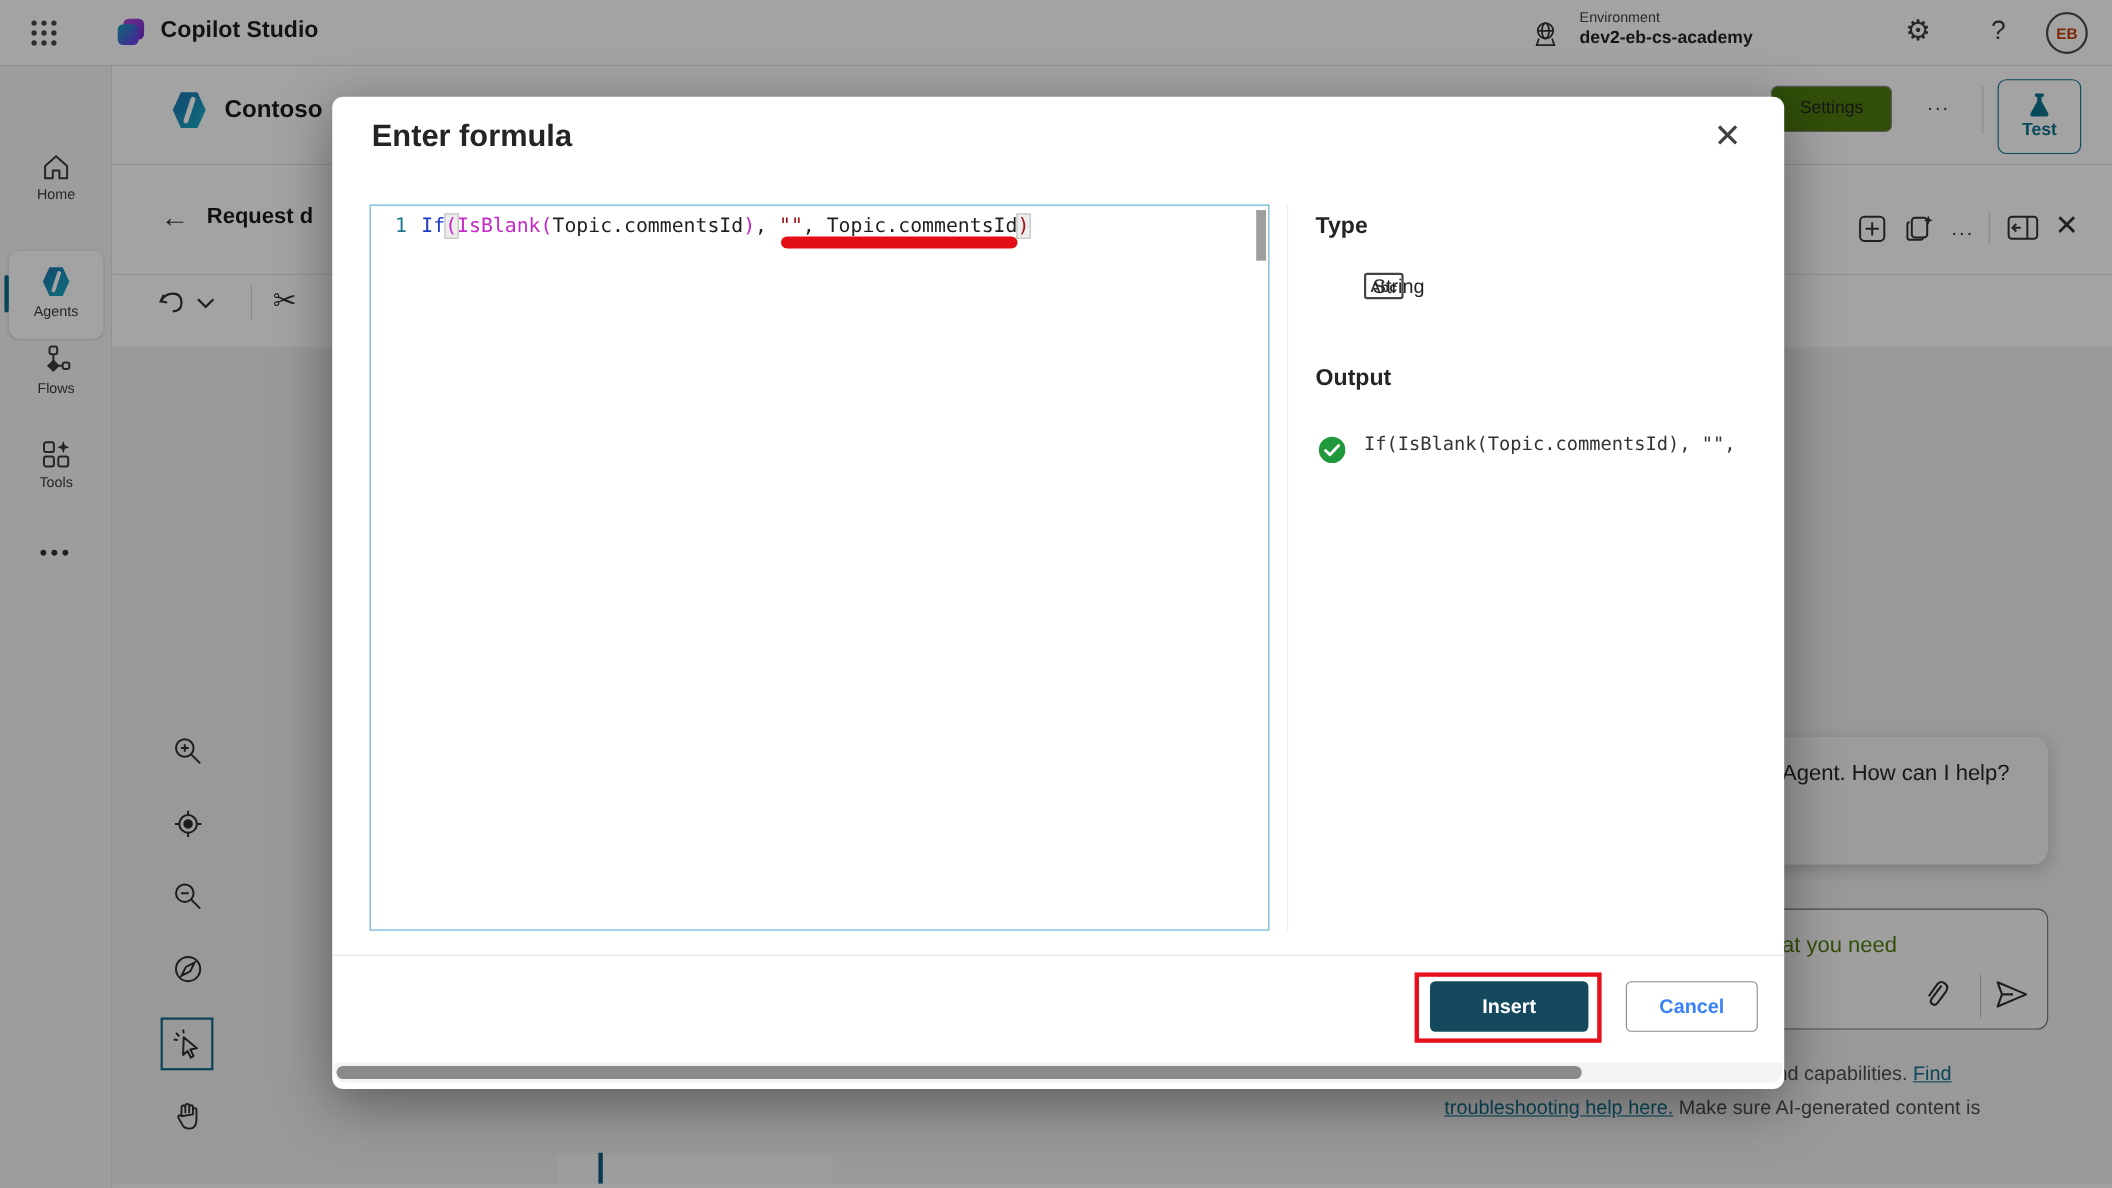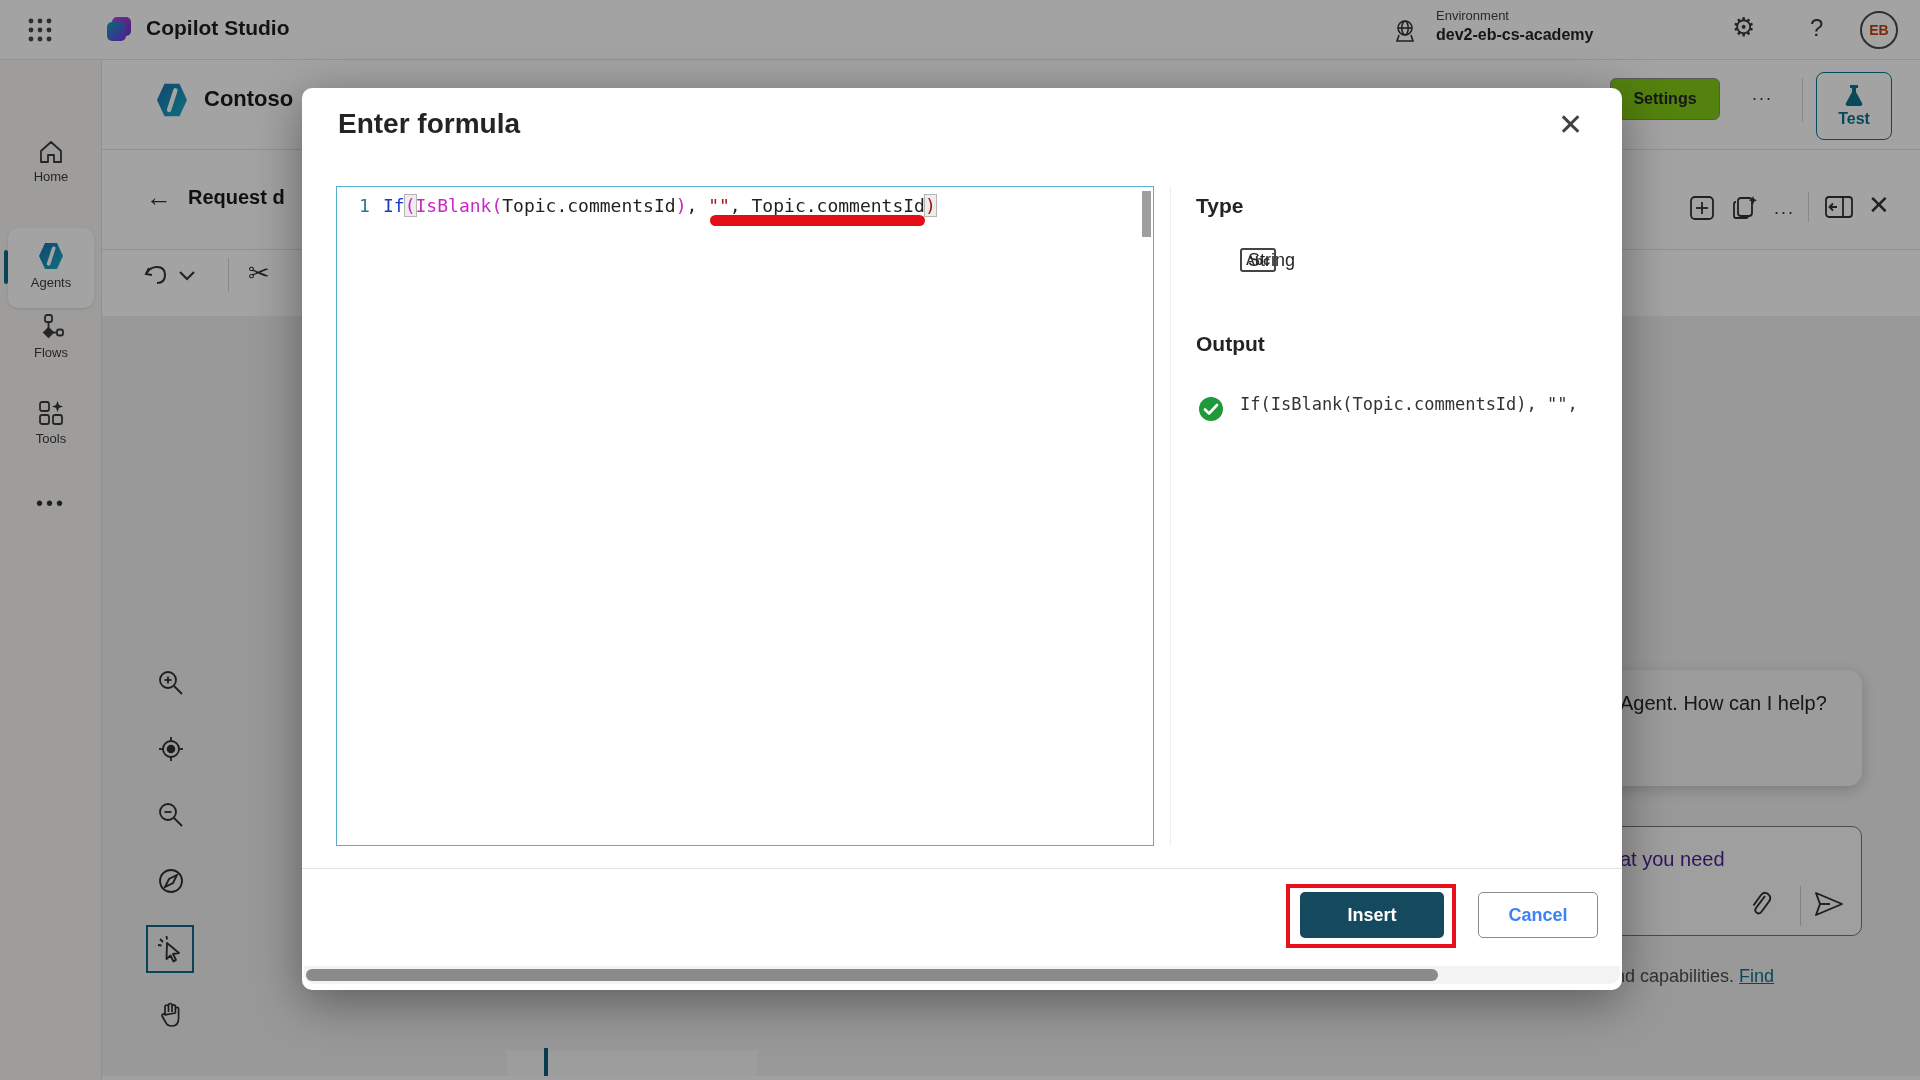--- a/index.html
+++ b/index.html
@@ -27,21 +27,21 @@
   .rail-icon{display:block;margin:0 auto 3px auto;}
   #agents-card{left:8px;top:168px;width:86px;height:80px;background:#ffffff;border-radius:10px;
                box-shadow:0 1px 3px rgba(0,0,0,.12);}
   #agents-indicator{left:4px;top:190px;width:4px;height:34px;background:#0e6a8b;border-radius:3px;}
 
   
   #bg-content{left:102px;top:60px;right:0;bottom:0;z-index:1;}
   #agent-row{position:absolute;left:0;top:0;width:1818px;height:90px;background:#ffffff;border-bottom:1px solid #e3e3e3;}
   #agent-logo{position:absolute;left:50px;top:20px;width:40px;height:40px;}
   #agent-name{position:absolute;left:102px;top:26px;font-size:22px;font-weight:700;color:#1c1c1c;}
-  .pill-btn{position:absolute;border:1px solid #8a8a8a;border-radius:6px;background:#84cc16;font-size:16px;font-weight:700;color:#242424;display:flex;align-items:center;justify-content:center;}
+  .pill-btn{position:absolute;border:1px solid #8a8a8a;border-radius:6px;background:#4d7c0f;font-size:16px;font-weight:400;color:#242424;display:flex;align-items:center;justify-content:center;}
   #settings-btn{left:1508px;top:18px;width:110px;height:42px;}
   #agent-more{position:absolute;left:1650px;top:24px;font-size:18px;letter-spacing:2px;color:#333;}
   #agent-div{position:absolute;left:1700px;top:18px;width:1px;height:44px;background:#d7d7d7;}
   #test-btn{position:absolute;left:1714px;top:12px;width:76px;height:68px;border:1.5px solid #0e7391;border-radius:8px;background:#fff;
             display:flex;flex-direction:column;align-items:center;justify-content:center;gap:2px;color:#0e7391;font-size:16px;font-weight:600;}
   #topic-row{position:absolute;left:0;top:90px;width:1818px;height:100px;background:#fff;border-bottom:1px solid #e3e3e3;}
   #back-arrow{position:absolute;left:44px;top:32px;font-size:26px;color:#333;}
   #topic-title{position:absolute;left:86px;top:36px;font-size:20px;font-weight:700;color:#1c1c1c;white-space:nowrap;}
   .mini-icon{position:absolute;top:44px;}
   #toolbar-row{position:absolute;left:0;top:190px;width:1818px;height:66px;background:#fff;}
@@ -51,21 +51,21 @@
 
   
   .ctool{position:absolute;left:152px;width:38px;height:38px;display:flex;align-items:center;justify-content:center;z-index:1;}
   #tool-select-box{position:absolute;left:146px;top:925px;width:48px;height:48px;border:2.5px solid #0f6a8a;z-index:1;}
 
   
   #chat-bubble{position:absolute;left:1450px;top:670px;width:412px;height:116px;background:#f4f4f4;border-radius:14px;
                box-shadow:0 4px 14px rgba(0,0,0,.18);z-index:1;}
   #chat-bubble-text{position:absolute;left:1620px;top:692px;font-size:20px;color:#242424;white-space:nowrap;z-index:1;}
   #chat-input{position:absolute;left:1500px;top:826px;width:362px;height:110px;border:1px solid #767676;border-radius:10px;background:#f9f9f9;z-index:1;}
-  #chat-placeholder{position:absolute;left:1620px;top:848px;font-size:20px;color:#4c1d95;white-space:nowrap;z-index:1;}
+  #chat-placeholder{position:absolute;left:1620px;top:848px;font-size:20px;color:#4d7c0f;white-space:nowrap;z-index:1;}
   #clip-icon{position:absolute;left:1744px;top:888px;z-index:1;}
   #chat-div{position:absolute;left:1800px;top:886px;width:1px;height:40px;background:#c9c9c9;z-index:1;}
   #send-icon{position:absolute;left:1812px;top:888px;z-index:1;}
   .disc{position:absolute;font-size:18px;color:#4e4e4e;white-space:nowrap;z-index:1;}
   #disc1{left:1572px;top:966px;}
   #disc2{left:1313px;top:997px;}
   #disc3{left:1313px;top:1028px;}
   .disc a{color:#11708c;text-decoration:underline;cursor:pointer;}
   #bottom-strip{position:absolute;left:102px;top:1076px;width:1818px;height:4px;background:#fafafa;z-index:1;}
 
@@ -342,20 +342,23 @@
   <div id="chat-div"></div>
   <div id="send-icon">
     <svg width="34" height="32" viewBox="0 0 34 32" fill="none" stroke="#2e2e2e" stroke-width="1.9" stroke-linejoin="round">
       <path d="M4 27 L30 16 L4 5 L8 16 Z"></path>
         <line x1="8" y1="16" x2="18" y2="16"></line>
     </svg>
   </div>
   <div class="disc" id="disc1">
     <span>ses and capabilities. </span><a>Find</a>
   </div>
+  <div class="disc" id="disc2">
+    <a>troubleshooting help here.</a><span> Make sure AI-generated content is</span>
+  </div>
   <div id="bottom-strip"></div>
 
   <div class="abs" id="overlay"></div>
 
   <div class="abs" id="modal">
     <div id="modal-title">Enter formula</div>
     <div id="modal-close">✕</div>
 
     <div id="editor">
       <div id="formula-line">

